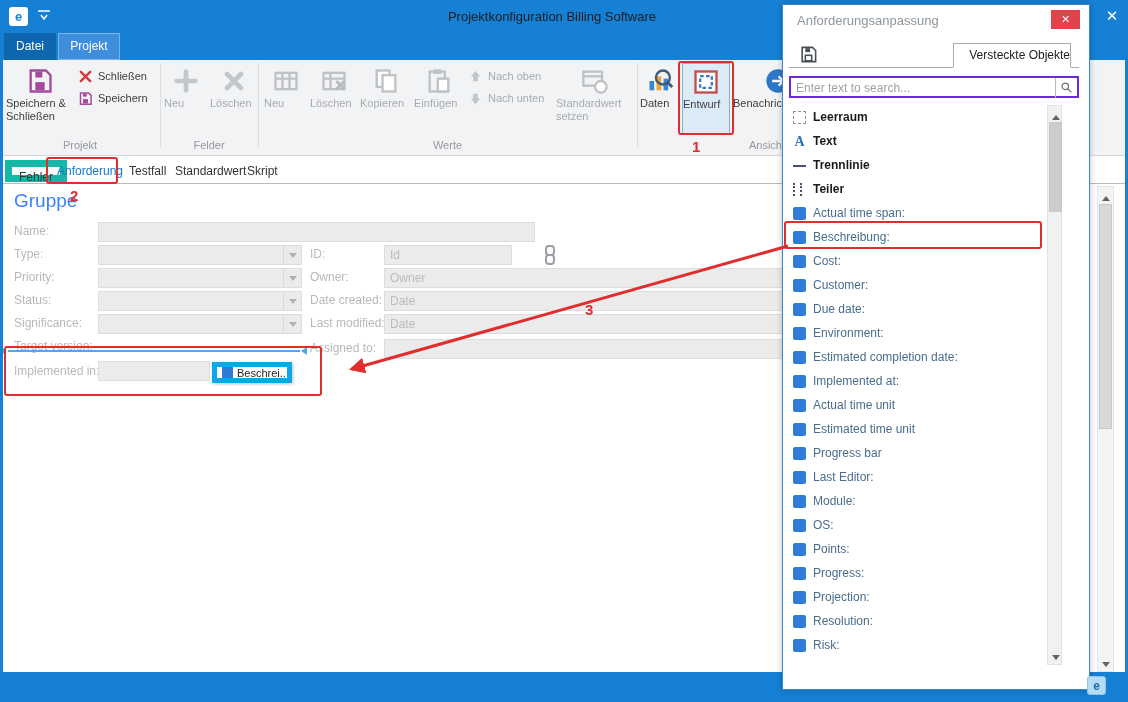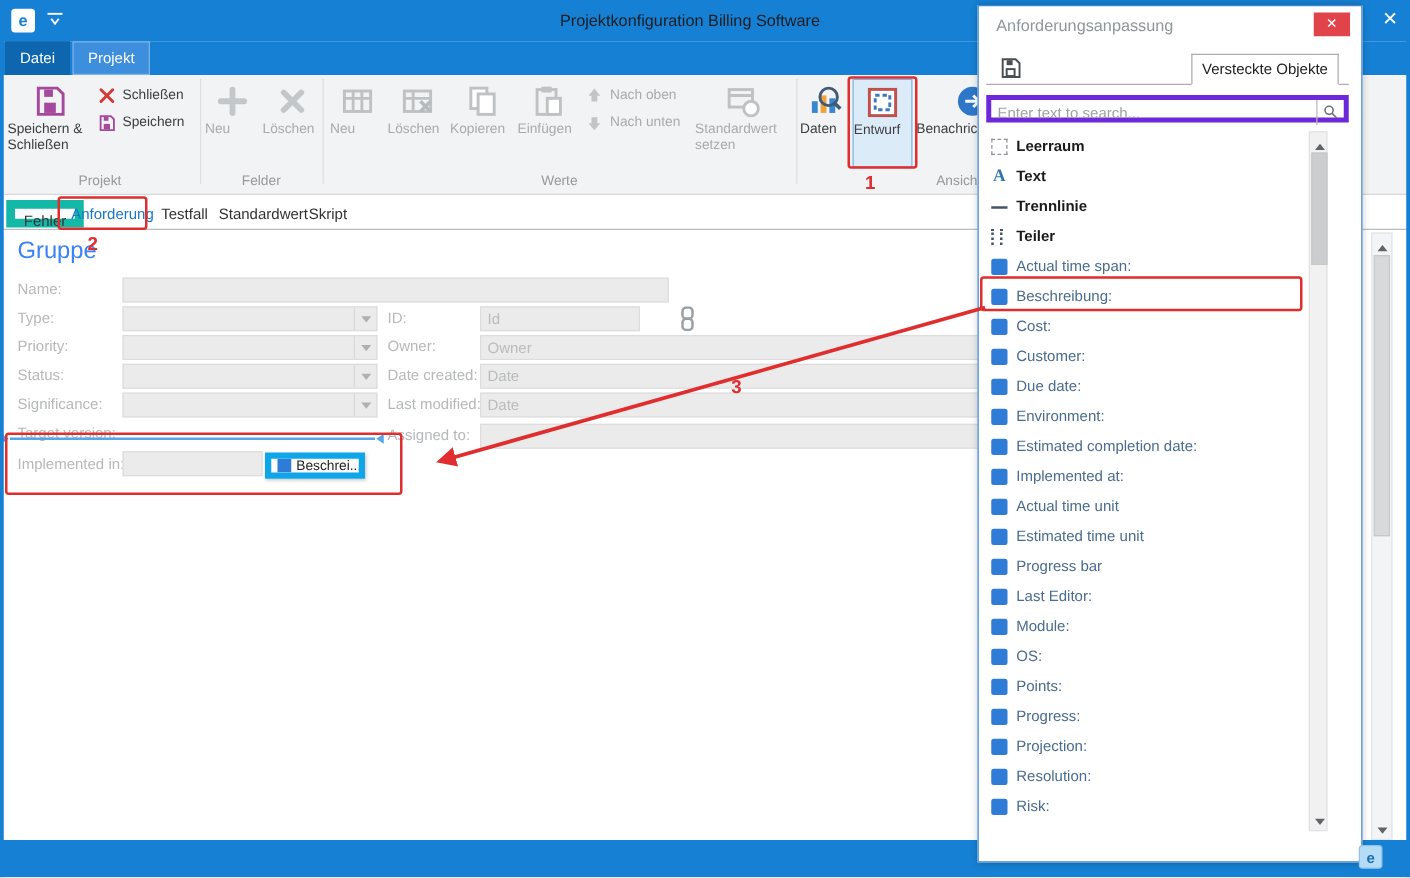--- a/index.html
+++ b/index.html
@@ -76,22 +76,22 @@
   
   .panel{position:absolute;left:782px;top:4px;width:308px;height:686px;background:#fff;border:1px solid #3e87cf;
          box-shadow:0 0 6px rgba(0,0,0,.25);z-index:10;}
   .panel-title{position:absolute;left:14px;top:8px;font-size:13px;color:#8f969c;}
   .panel-close{position:absolute;left:268px;top:5px;width:29px;height:19px;background:#e0434a;color:#fff;
                font-size:11px;text-align:center;line-height:19px;cursor:default;}
   .panel-save{position:absolute;left:16px;top:40px;width:19px;height:19px;}
   .panel-save svg{width:100%;height:100%;}
   .panel-tabline{position:absolute;left:6px;top:62px;width:290px;height:1px;background:#adadad;}
   .panel-tab{position:absolute;left:170px;top:38px;width:118px;height:25px;background:#fff;border:1px solid #adadad;
-             border-bottom:1px solid #fff;font-size:12px;color:#222;text-align:center;line-height:23px;z-index:1;cursor:default;}
-  .search-box{position:absolute;left:6px;top:71px;width:290px;height:22px;border:4px solid #6d28d9;background:#fff;padding-left:32px;}
+             border-bottom:1px solid #fff;font-size:12px;color:#222;text-align:right;line-height:23px;z-index:1;cursor:default;}
+  .search-box{position:absolute;left:6px;top:71px;width:290px;height:22px;border:2px solid #6d28d9;background:#fff;padding-left:32px;}
   .search-input{position:absolute;left:0;top:0;width:266px;height:20px;border:none;outline:none;padding:0 5px;
                 font-size:12px;color:#555;background:transparent;}
   .search-input::placeholder{color:#9ea2a6;}
   .search-btn{position:absolute;right:0;top:0;width:22px;height:20px;border-left:1px solid #bababa;}
   .search-btn svg{width:13px;height:13px;margin:3px 4px;}
   .pl-list{position:absolute;left:6px;top:100px;width:258px;height:560px;overflow:hidden;}
   .pl-row{height:24px;display:flex;align-items:center;font-size:12px;color:#4a6c8e;cursor:default;}
   .pl-row.bold{color:#1b1b1b;font-weight:bold;}
   .pl-icon{width:13px;height:13px;margin:0 7px 0 4px;flex:0 0 13px;position:relative;}
   .pl-icon.blank{border:1px dashed #8f9398;background:#fff;}

